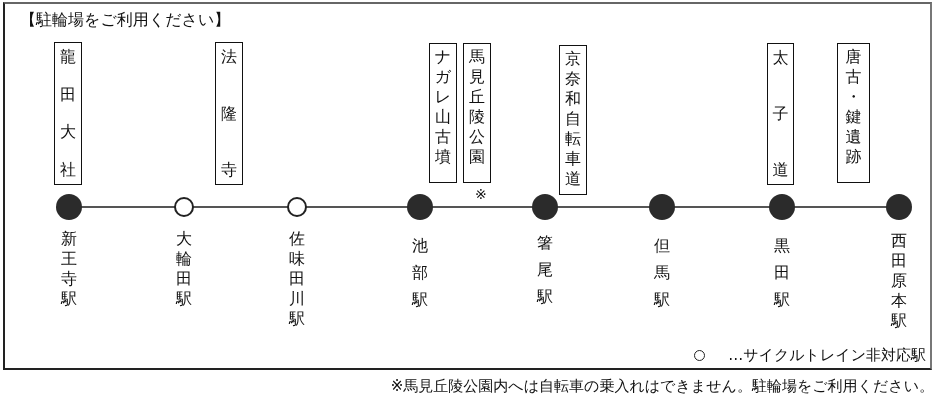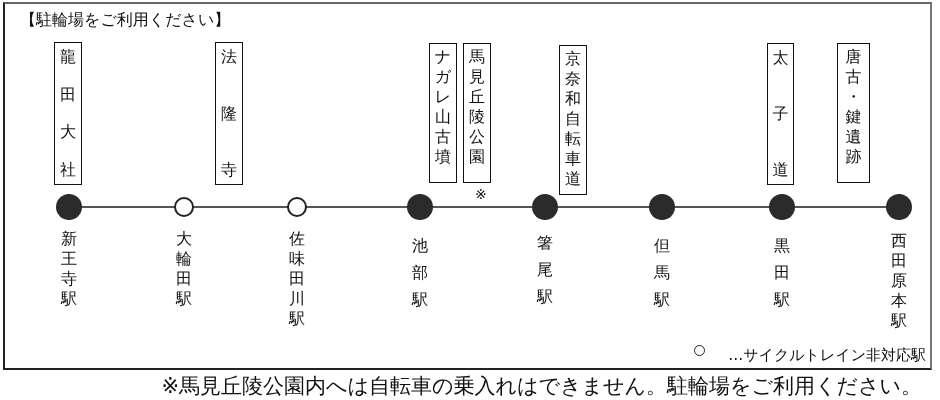--- a/index.html
+++ b/index.html
@@ -37,28 +37,28 @@
       display: flex; flex-direction: column; align-items: center;
     }
     .station-label .ch { font-size: 16px; text-align: center; }
     .station-label.tight .ch { line-height: 20px; }
     .station-label.spread .ch { line-height: 33px; margin-top: -6px; }
     .note-mark {
       position: absolute; left: 475px; top: 186px; font-size: 14px; line-height: 16px;
     }
     .legend {
       position: absolute; right: 14px; top: 345px; font-size: 15px; line-height: 20px;
-      white-space: nowrap; display: flex; align-items: flex-start; gap: 21px;
+      white-space: nowrap; display: flex; align-items: center; gap: 21px;
     }
     .legend .legend-circle {
       display: inline-block; width: 11px; height: 11px; border: 1.5px solid #222; border-radius: 50%;
       box-sizing: border-box; margin-right: 2px;
     }
     .footnote {
-      position: absolute; right: 18px; top: 376px; font-size: 21px; line-height: 20px; white-space: nowrap;
+      position: absolute; right: 6px; top: 376px; font-size: 15px; line-height: 20px; white-space: nowrap;
     }
   </style>
 </head>
 <body>
 
 <div class="frame"></div>
 
 <div class="title">【駐輪場をご利用ください】</div>
 
 <div class="spot spread" style="left:54px; top:42px; width:28px; height:143px;">

